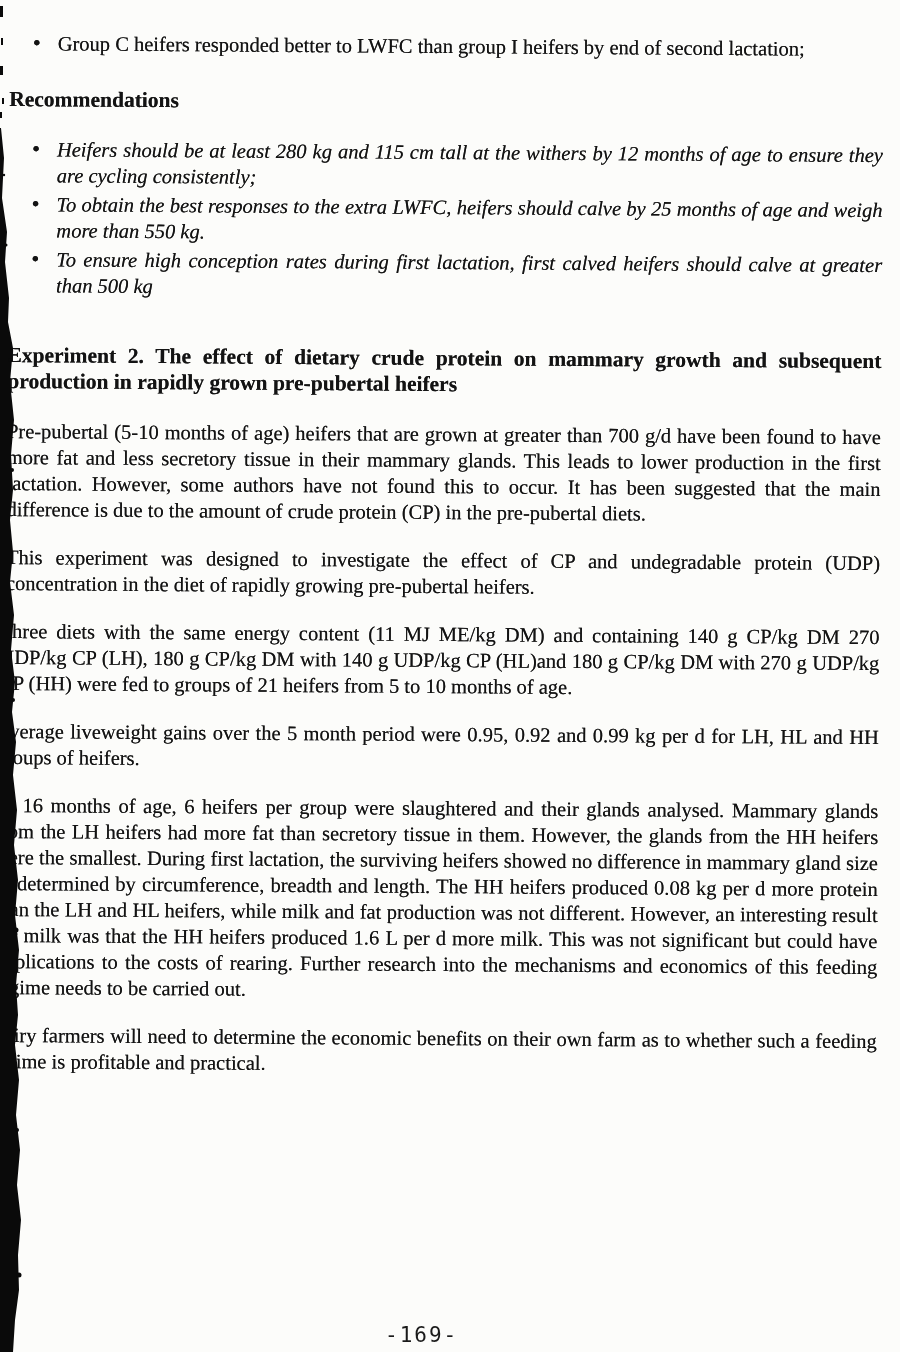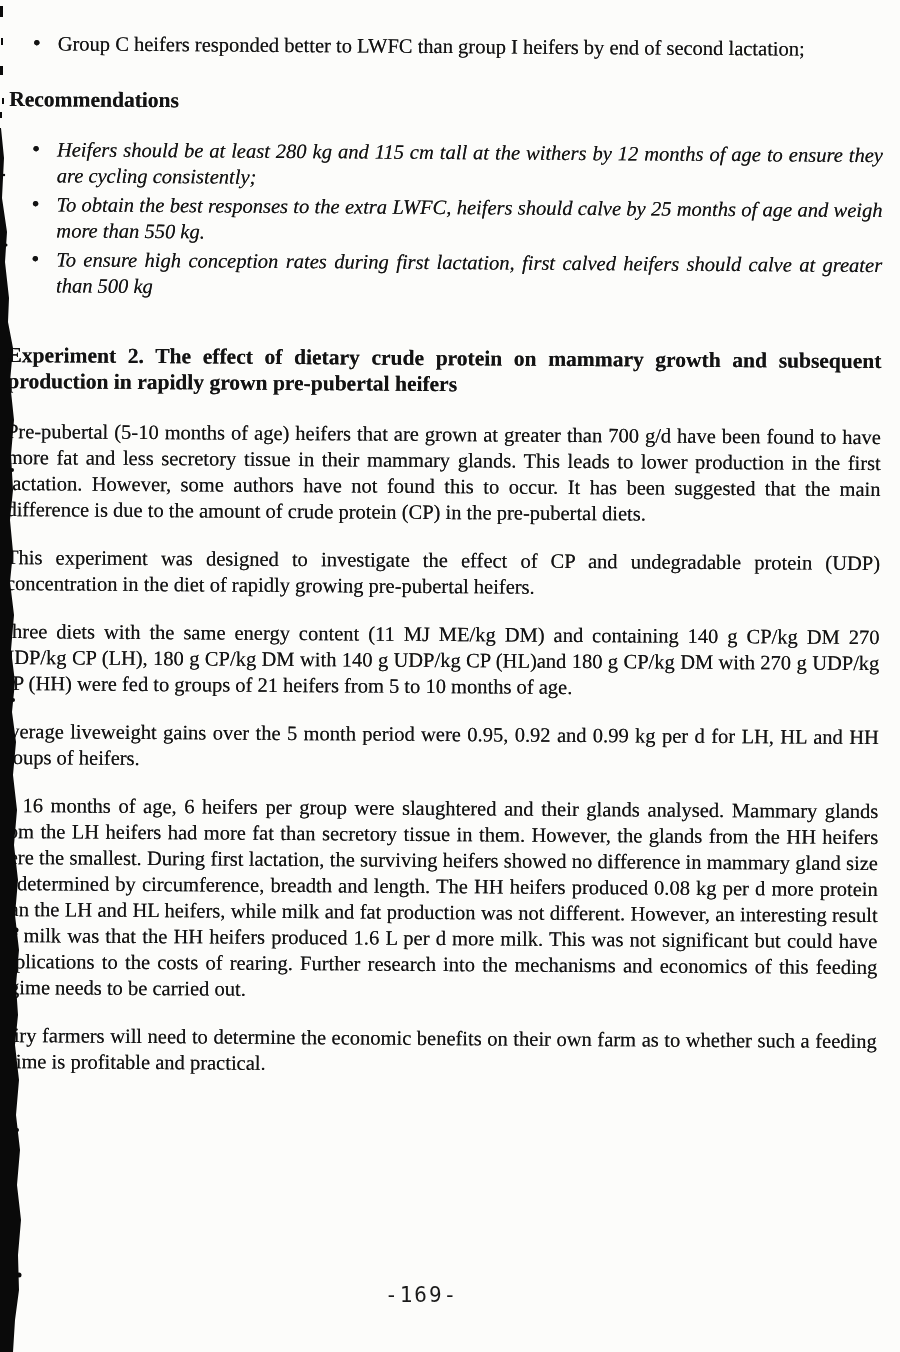--- a/index.html
+++ b/index.html
@@ -53,21 +53,21 @@
   .shift-c { margin-left:-10px; }
   .shift-d { margin-left:-13px; }
   .gutter {
     position:absolute; top:0; left:0;
     width:36px; height:1352px;
     z-index:5;
     pointer-events:none;
   }
   .page-num {
     position:absolute;
-    top:1283px; left:385px;
+    top:1323px; left:385px;
     font-family:"DejaVu Sans Mono","Liberation Mono",monospace;
     font-size:21px;
     letter-spacing:2px;
     color:#1a1a1a;
     z-index:2;
   }
 </style>
 </head>
 <body>
 

